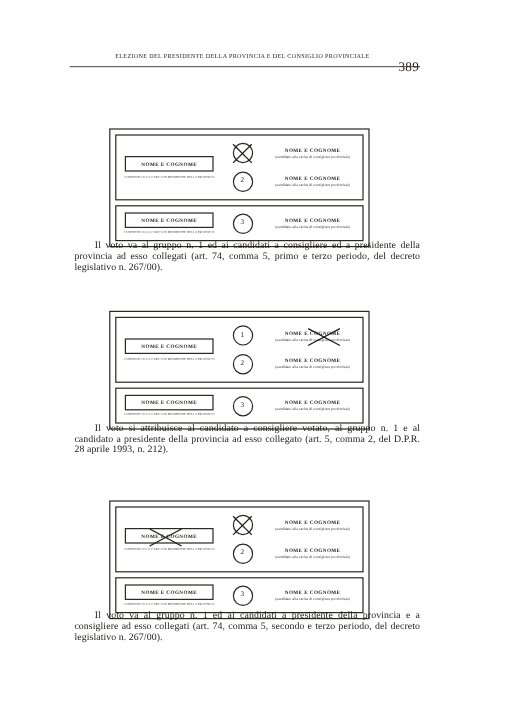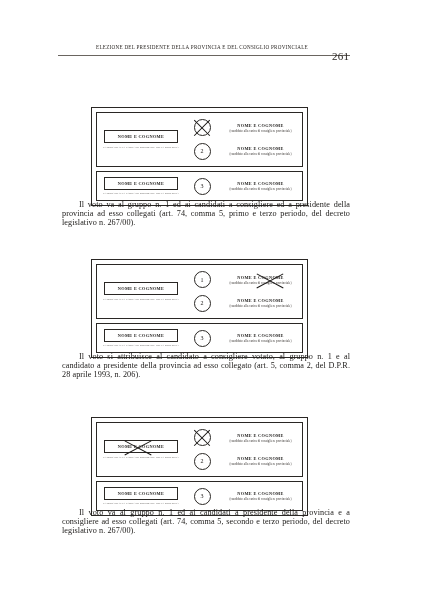--- a/index.html
+++ b/index.html
@@ -251,21 +251,21 @@
 </style>
 </head>
 <body>
 
 <div class="page">
 
   <div class="header">
     <div class="header-title">ELEZIONE DEL PRESIDENTE DELLA PROVINCIA E DEL CONSIGLIO PROVINCIALE</div>
     <div class="header-rule"></div>
   </div>
-  <div class="page-number">261</div>
+  <div class="page-number">389</div>
 
   <div class="ballot ballot-1">
       <div class="group-box group-tall">
         <div class="pres-col">
           <div class="pres-namebox">
             <span class="pres-name">NOME E COGNOME</span>
           </div>
           <div class="pres-caption">CANDIDATO ALLA CARICA DI PRESIDENTE DELLA PROVINCIA</div>
         </div>
         <div class="num-col">
@@ -398,16 +398,16 @@
         <div class="cons-col">
           <div class="cons-entry">
             <div class="cons-name">NOME E COGNOME</div>
             <div class="cons-caption">(candidato alla carica di consigliere provinciale)</div>
           </div>
         </div>
       </div>
     </div>
 
   <div class="para para-1">Il voto va al gruppo n. 1 ed ai candidati a consigliere ed a presidente della provincia ad esso collegati (art. 74, comma 5, primo e terzo periodo, del decreto legislativo n. 267/00).</div>
-  <div class="para para-2">Il voto si attribuisce al candidato a consigliere votato, al gruppo n. 1 e al candidato a presidente della provincia ad esso collegato (art. 5, comma 2, del D.P.R. 28 aprile 1993, n. 206).</div>
+  <div class="para para-2">Il voto si attribuisce al candidato a consigliere votato, al gruppo n. 1 e al candidato a presidente della provincia ad esso collegato (art. 5, comma 2, del D.P.R. 28 aprile 1993, n. 212).</div>
   <div class="para para-3">Il voto va al gruppo n. 1 ed ai candidati a presidente della provincia e a consigliere ad esso collegati (art. 74, comma 5, secondo e terzo periodo, del decreto legislativo n. 267/00).</div>
 
 </div>
 
 </body></html>

